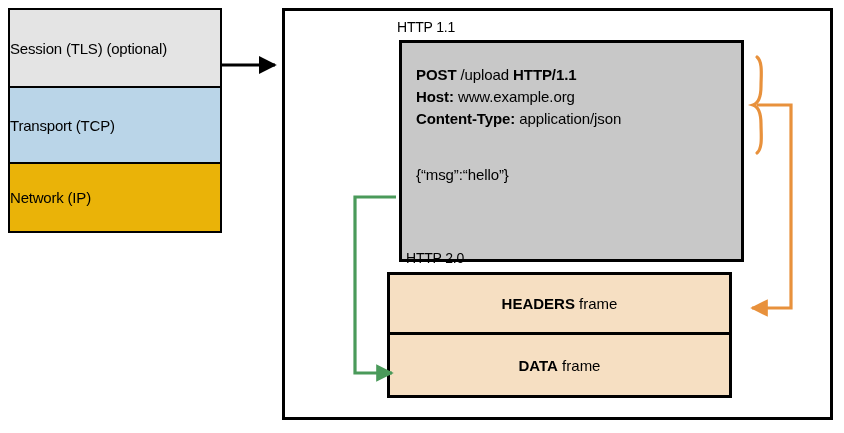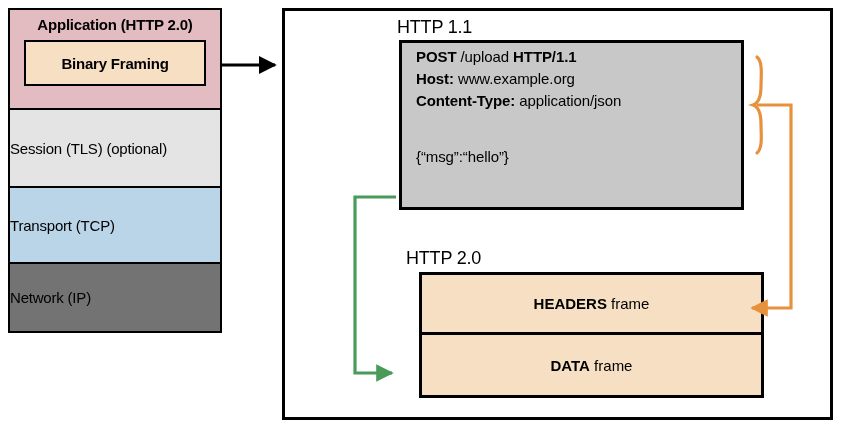--- a/index.html
+++ b/index.html
@@ -63,75 +63,75 @@
     border: 2px solid #000;
     box-sizing: border-box;
     display: flex;
     align-items: center;
     justify-content: center;
     font-weight: bold;
     font-size: 15px;
   }
   .layer-session { height: 78px; background: #e4e4e4; }
   .layer-transport { height: 76px; background: #bad5e8; }
-  .layer-network { height: 67px; background: #737373; }
+  .layer-network { height: 67px; background: #eab308; }
 
   
   .panel {
     position: absolute;
     left: 282px;
     top: 8px;
     width: 551px;
     height: 412px;
     border: 3px solid #000;
     box-sizing: border-box;
     background: #ffffff;
   }
 
   
   .caption {
     position: absolute;
-    font-size: 18px;
+    font-size: 14px;
     line-height: 16px;
     letter-spacing: -0.2px;
     color: #000;
   }
   .caption-http11 { left: 397px; top: 19px; }
   .caption-http20 { left: 406px; top: 250px; }
 
   .http11-box {
     position: absolute;
     left: 399px;
     top: 40px;
     width: 345px;
-    height: 170px;
+    height: 222px;
     background: #c8c8c8;
     border: 3px solid #000;
     box-sizing: border-box;
-    padding: 3px 0 0 14px;
+    padding: 21px 0 0 14px;
   }
   .req-line {
     font-size: 15px;
     line-height: 22px;
     white-space: nowrap;
     letter-spacing: -0.1px;
   }
   .req-line b { font-weight: bold; }
   .req-body {
     font-size: 15px;
     line-height: 22px;
     margin-top: 34px;
     white-space: nowrap;
     letter-spacing: -0.1px;
   }
 
   
   .frames-box {
     position: absolute;
-    left: 419px;
+    left: 387px;
     top: 272px;
     width: 345px;
     height: 126px;
     border: 3px solid #000;
     box-sizing: border-box;
     background: #f6dfc2;
   }
   .frame-row {
     box-sizing: border-box;
     height: 60px;
@@ -154,26 +154,20 @@
     pointer-events: none;
   }
 </style>
 </head>
 <body>
 
 <div class="canvas">
 
   <div class="stack">
 
-    <div class="layer layer-app">
-      <div class="app-title">Application (HTTP 2.0)</div>
-      <div class="binary-framing">
-        <span>Binary Framing</span>
-      </div>
-    </div>
 
     <div class="layer layer-session">
       <span>Session (TLS) (optional)</span>
     </div>
 
     <div class="layer layer-transport">
       <span>Transport (TCP)</span>
     </div>
 
     <div class="layer layer-network">

